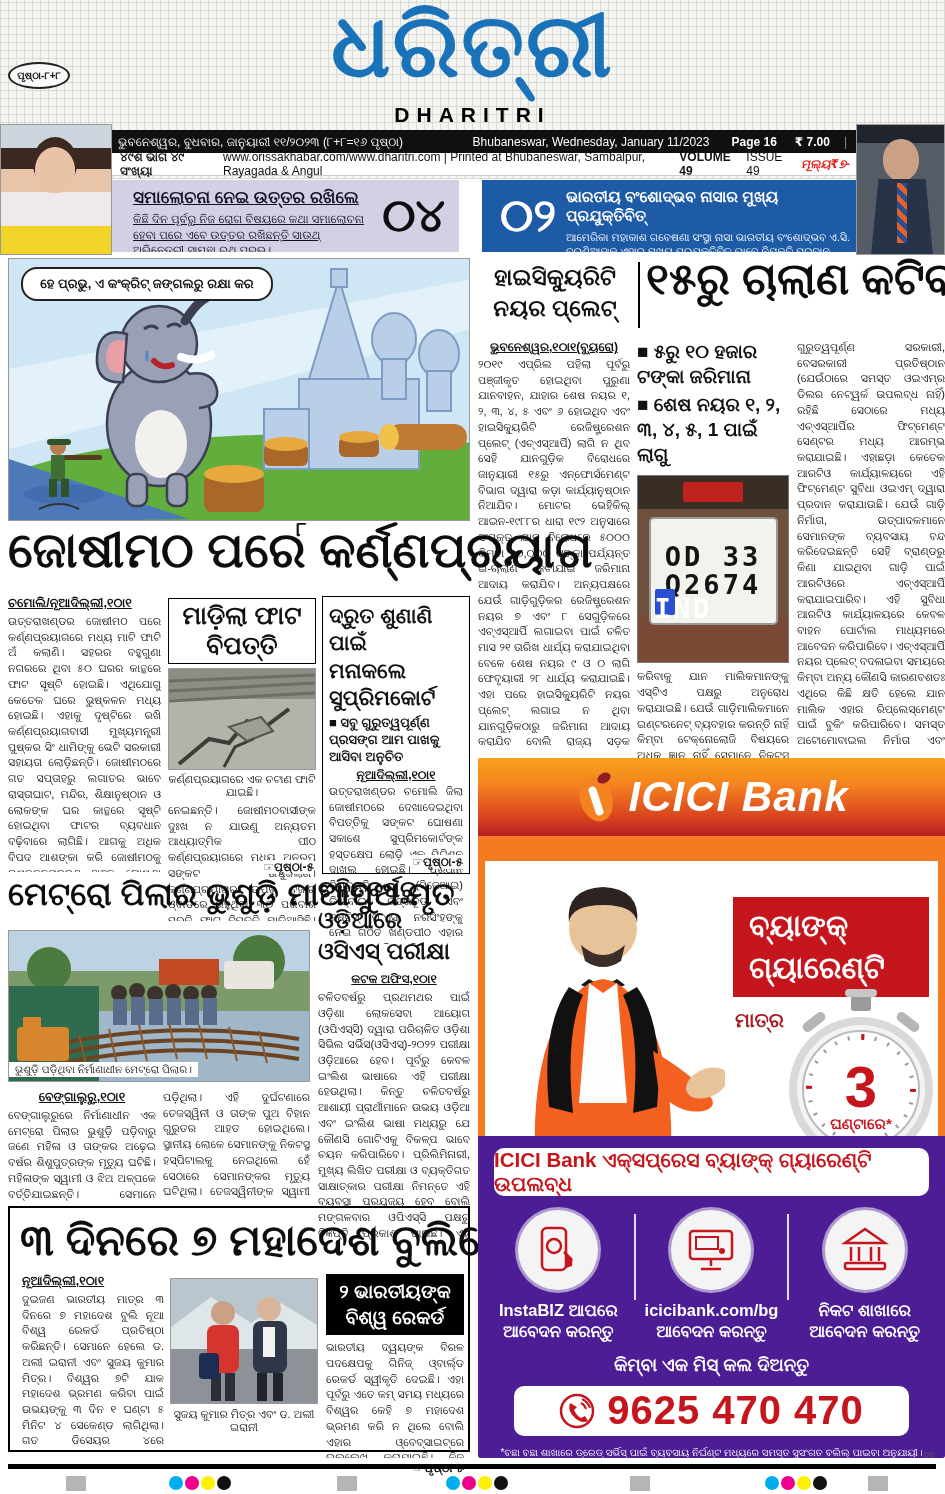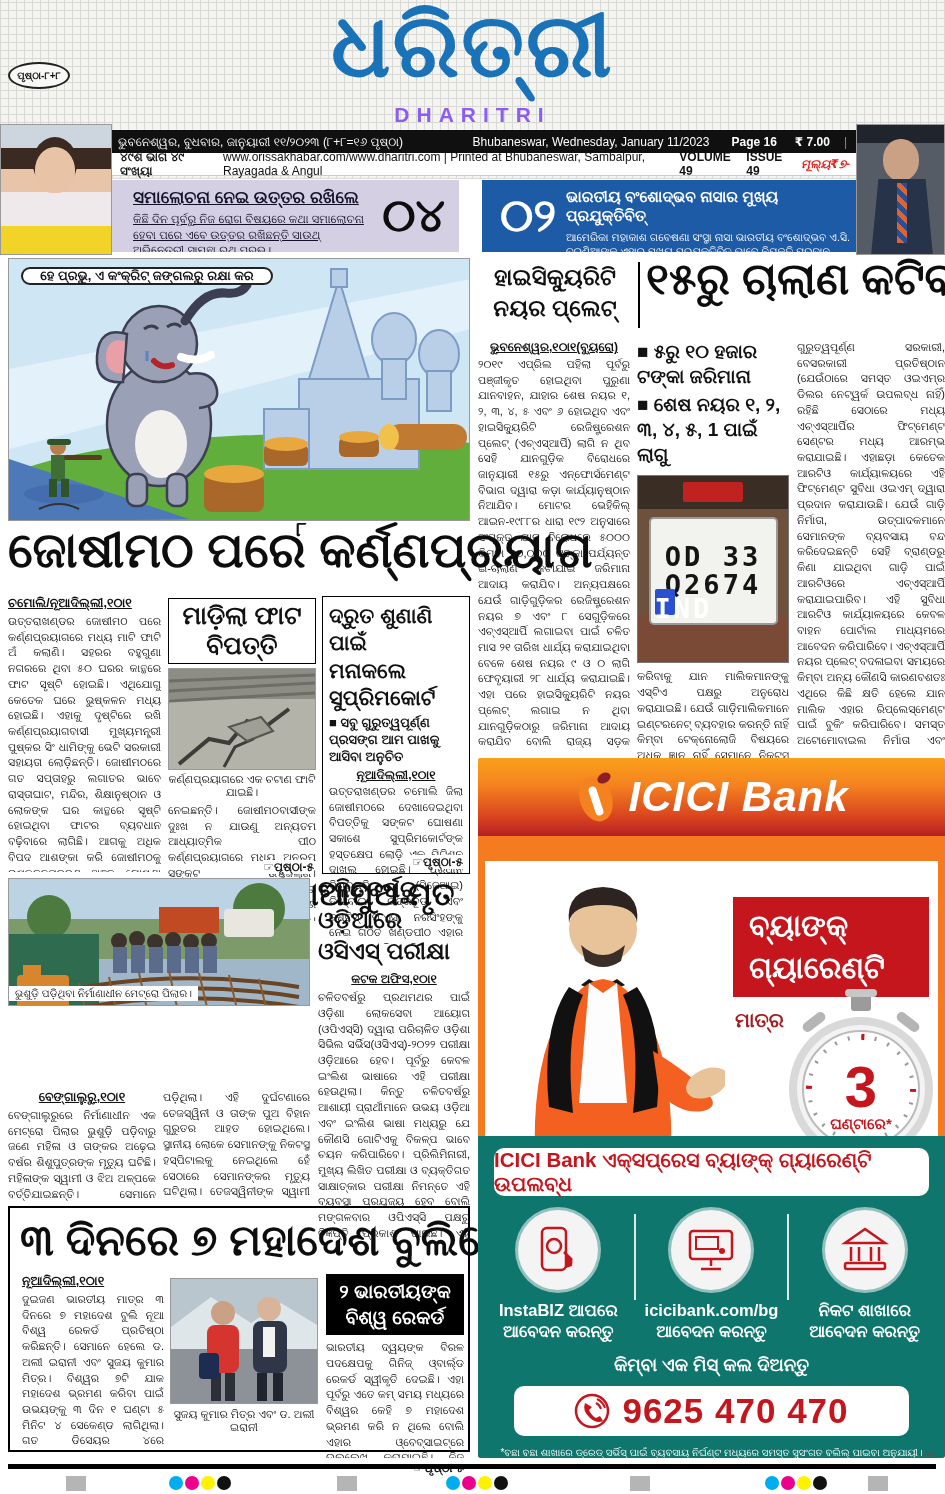--- a/index.html
+++ b/index.html
@@ -15,21 +15,21 @@
     background:
       repeating-linear-gradient(0deg,#d9d9d6 0 1px,transparent 1px 8px),
       repeating-linear-gradient(90deg,#d9d9d6 0 1px,transparent 1px 8px),
       #f4f4f1;
   }
   .stamp {
     border:2px solid #222; border-radius:50%; background:#f8f8f6;
     font-size:10px; font-weight:bold; text-align:center; line-height:24px;
   }
   .logo-odia { width:100%; text-align:center; color:#1a72b8; font-weight:bold; font-size:88px; line-height:1.05; letter-spacing:2px; }
-  .logo-latin { width:100%; text-align:center; color:#8b5cf6; font-weight:bold; font-size:21px; letter-spacing:7px; }
+  .logo-latin { width:100%; text-align:center; color:#000000; font-weight:bold; font-size:21px; letter-spacing:7px; }
   .info-bar { background:#101010; color:#fff; display:flex; align-items:center; font-size:12px; }
   .info-line { background:#fff; display:flex; align-items:center; font-size:12px; border-bottom:1px solid #ccc; }
   .red-txt { color:#e3211d; font-weight:bold; }
   
   .banner { overflow:hidden; }
   .banner-left { background:#d5cfe3; color:#14122a;text-decoration:underline; }
   .banner-right { background:#1e5ba6; color:#fff; }
   .banner h3 { font-size:17px; line-height:1.25; }
   .banner p { font-size:11.5px; line-height:1.35; margin-top:4px; }
   .banner-num { font-size:46px; font-weight:bold; line-height:1; }
@@ -52,31 +52,31 @@
   .plate-ind { position:absolute; left:4px; bottom:8px; width:20px; height:26px; background:#2a4fd0; color:#fff; font-size:7px; text-align:center; line-height:34px; border-radius:2px; }
   .reflector { position:absolute; left:30%; top:3%; width:40%; height:11%; background:#c0231f; border-radius:2px; }
   
   .ad { background:#f47b20; border-radius:3px; overflow:hidden; }
   .ad-header { height:78px; background:linear-gradient(180deg,#f9a11b 0%,#f58220 35%,#d7401f 78%,#b52025 100%);
                display:flex; align-items:center; justify-content:center; gap:10px; }
   .ad-brand { color:#fff; font-weight:bold; font-style:italic; font-size:42px; letter-spacing:1px; }
   .ad-white { position:absolute; left:7px; top:78px; width:453px; height:300px; background:#fff; overflow:hidden;margin-top:25px; }
   .ad-redbox { background:#c5161d; color:#fff; font-weight:bold; font-size:30px; line-height:1.4; padding:8px 0 8px 16px; }
   .ad-only { color:#a61c22; font-weight:bold; font-size:20px; }
-  .ad-orange { position:absolute; left:0; top:378px; width:467px; height:322px; background:#0f766e; color:#fff; }
+  .ad-orange { position:absolute; left:0; top:378px; width:467px; height:322px; background:#4c1d95; color:#fff; }
   .ad-express { background:#fff; border-radius:10px; margin:12px 16px 0; height:48px; display:flex; align-items:center; justify-content:center;
                 color:#c5161d; font-weight:bold; font-size:20.5px; }
   .cta-row { display:flex; justify-content:space-around; align-items:flex-start; margin-top:14px; padding:0 6px; }
   .cta { width:146px; text-align:center; }
   .cta-circle { width:80px; height:80px; border-radius:50%; background:#f4f4f4; margin:0 auto; display:flex; align-items:center; justify-content:center; box-shadow:0 0 0 3px rgba(255,255,255,.55); }
   .cta-label { margin-top:10px; font-weight:bold; font-size:16.5px; line-height:1.3; color:#fff; }
   .cta-sep { width:2px; height:86px; background:rgba(255,255,255,.85); margin-top:4px; }
   .misscall { text-align:center; font-weight:bold; font-size:18px; margin-top:12px; }
   .phone-bar { background:#fff; border-radius:10px; margin:10px 36px 0; height:50px; display:flex; align-items:center; justify-content:center; gap:12px; }
-  .phone-num { color:#c5161d; font-weight:bold; font-size:35px; letter-spacing:1px; }
+  .phone-num { color:#c5161d; font-weight:bold; font-size:40px; letter-spacing:1px; }
   .fineprint { text-align:center; font-size:10px; line-height:1.5; margin-top:9px; padding:0 14px; }
   
   .rule { background:#000; }
   .reg-square { width:20px; height:15px; background:#b5b5b5; }
   .reg-dot { width:14px; height:14px; border-radius:50%; display:inline-block; }
   .blackbox-head { background:#000; color:#fff; font-weight:bold; font-size:19px; line-height:1.35; text-align:center; padding:5px 2px; }
   .sub-box-head { border:1.5px solid #000; font-weight:bold; font-size:25px; text-align:center; padding:2px 0; background:#fff; }
 </style>
 </head>
 <body>
@@ -92,21 +92,21 @@
     <span>ଭୁବନେଶ୍ୱର, ବୁଧବାର, ଜାନୁୟାରୀ ୧୧/୨୦୨୩ (୮+୮=୧୬ ପୃଷ୍ଠା)</span>
     <span style="margin-left:auto;">Bhubaneswar, Wednesday, January 11/2023</span>
     <span style="margin-left:22px;font-weight:bold;">Page 16</span>
     <span style="margin-left:18px;font-weight:bold;">₹ 7.00</span>
     <span style="margin-left:14px;color:#888;">|</span>
   </div>
   <div class="abs info-line" style="left:0;top:153px;width:945px;height:23px;padding:0 95px 0 120px;">
     <span style="font-weight:bold;">୪୯ଶ ଭାଗ ୪୯ ସଂଖ୍ୟା</span>
     <span style="margin-left:22px;">www.orissakhabar.com/www.dharitri.com | Printed at Bhubaneswar, Sambalpur, Rayagada &amp; Angul</span>
     <span style="margin-left:32px;font-weight:bold;">VOLUME 49</span>
-    <span style="margin-left:12px;font-weight:bold;">ISSUE 49</span>
+    <span style="margin-left:12px;font-weight:normal;">ISSUE 49</span>
     <span class="red-txt" style="margin-left:12px;font-style:italic;">ମୂଲ୍ୟ₹୭-</span>
   </div>
 
   <div class="abs photo" style="left:0;top:124px;width:112px;height:131px;z-index:4;background:linear-gradient(180deg,#cdd6de 0 18%,#3a2a22 18% 34%,#e8c4a8 30% 52%,#efe9ec 52% 78%,#f2d328 78%);">
     <div style="position:absolute;left:34px;top:22px;width:40px;height:46px;border-radius:50% 50% 45% 45%;background:#e9c3a6;box-shadow:0 -8px 0 2px #3a2a22;"></div>
   </div>
   <div class="abs photo" style="left:856px;top:124px;width:89px;height:131px;z-index:4;background:linear-gradient(180deg,#20242c 0 14%,#555c66 14% 100%);">
     <div style="position:absolute;left:26px;top:14px;width:36px;height:42px;border-radius:48%;background:#caa184;"></div>
     <div style="position:absolute;left:14px;top:54px;width:62px;height:77px;background:#273349;clip-path:polygon(0 100%,12% 0,88% 0,100% 100%);"></div>
     <div style="position:absolute;left:40px;top:58px;width:10px;height:60px;background:repeating-linear-gradient(45deg,#e4622a 0 5px,#2d4f8f 5px 10px);"></div>
@@ -172,21 +172,21 @@
         <ellipse cx="55" cy="235" rx="40" ry="10" fill="#3e65a8" opacity="0.6"></ellipse>
         <rect x="42" y="196" width="14" height="26" fill="#3f6f35"></rect>
         <circle cx="49" cy="188" r="8" fill="#b97d4e"></circle>
         <rect x="38" y="180" width="24" height="6" rx="3" fill="#2f5429"></rect>
         <rect x="55" y="196" width="38" height="5" rx="2" fill="#5a3c20"></rect>
         <rect x="40" y="220" width="8" height="18" fill="#2f5429"></rect>
         <rect x="52" y="220" width="8" height="18" fill="#2f5429"></rect>
       </g>
       <path d="M30,250 q20,-10 40,0" stroke="#333" stroke-width="2" fill="none"></path>
     </svg>
-    <div class="abs" style="left:12px;top:8px;width:252px;height:18px;background:#fff;border:2px solid #222;border-radius:16px;font-size:13px;font-weight:bold;display:flex;align-items:center;justify-content:center;">ହେ ପ୍ରଭୁ, ଏ କଂକ୍ରିଟ୍ ଜଙ୍ଗଲରୁ ରକ୍ଷା କର</div>
+    <div class="abs" style="left:12px;top:8px;width:252px;height:34px;background:#fff;border:2px solid #222;border-radius:16px;font-size:13px;font-weight:bold;display:flex;align-items:center;justify-content:center;">ହେ ପ୍ରଭୁ, ଏ କଂକ୍ରିଟ୍ ଜଙ୍ଗଲରୁ ରକ୍ଷା କର</div>
   </div>
   <div class="abs" style="left:296px;top:518px;font-size:20px;font-weight:bold;">୮</div>
 
   <div class="abs" style="left:478px;top:262px;width:154px;text-align:center;font-size:23px;font-weight:bold;line-height:1.35;">
     <div>ହାଇସିକ୍ୟୁରିଟି</div>
     <div>ନୟର ପ୍ଲେଟ୍</div>
   </div>
   <div class="abs" style="left:638px;top:262px;width:2px;height:66px;background:#000;"></div>
   <div class="abs headline" style="left:646px;top:254px;width:300px;font-size:44px;">୧୫ରୁ ଚାଲାଣ କଟିବ</div>
 
@@ -240,21 +240,21 @@
       <div>ଦ୍ରୁତ ଶୁଣାଣି ପାଇଁ</div>
       <div>ମନାକଲେ ସୁପ୍ରିମକୋର୍ଟ</div>
     </div>
     <div class="bullet-line" style="font-size:13px;margin-top:4px;">■ ସବୁ ଗୁରୁତ୍ୱପୂର୍ଣ୍ଣ ପ୍ରସଙ୍ଗ ଆମ ପାଖକୁ ଆସିବା ଅନୁଚିତ</div>
     <div class="dateline" style="text-align:center;margin-top:2px;">ନୂଆଦିଲ୍ଲୀ,୧୦ା୧</div>
     <div class="body-txt" style="height:160px;margin-top:2px;">ଉତ୍ତରାଖଣ୍ଡର ଚମୋଲି ଜିଲା ଜୋଷୀମଠରେ ଦେଖାଦେଇଥିବା ବିପତ୍ତିକୁ ସଙ୍କଟ ଘୋଷଣା ସକାଶେ ସୁପ୍ରିମକୋର୍ଟଙ୍କ ହସ୍ତକ୍ଷେପ ଲୋଡ଼ି ଏକ ପିଟିଶନ ଦାଖଲ ହୋଇଛି। ପ୍ରଧାନ ବିଚାରପତି (ସିଜେଆଇ) ଡି.ଓ୍ବାଇ. ଚନ୍ଦ୍ରଚୂଡ଼ ଏବଂ ଜଷ୍ଟିସ୍ ପି.ଏସ୍. ନରସିଂହଙ୍କୁ ନେଇ ଗଠିତ ଖଣ୍ଡପୀଠ ଏହାର ଦ୍ରୁତ ଶୁଣାଣି କରିବାକୁ ମନା କରିଦେଇଛନ୍ତି। ଜୋଷୀମଠ ଶଙ୍କରାଚାର୍ଯ୍ୟ ସ୍ୱାମୀ ଅଭିମୁକ୍ତେଶ୍ୱରାନନ୍ଦ ସରସ୍ୱତୀଙ୍କ ପକ୍ଷରୁ ଆଇନଜୀବୀ ପରମେଶ୍ୱର ନାଥ ମିଶ୍ର ସକଥର</div>
     <span class="endmark abs" style="right:6px;bottom:4px;font-size:12px;background:#fff;">☞ପୃଷ୍ଠା-୫</span>
   </div>
 
   <div class="abs headline" style="left:8px;top:876px;width:304px;font-size:32px;">ମେଟ୍ରୋ ପିଲାର ଭୁଶୁଡ଼ି ମାଆପୁଅ ମୃତ</div>
-  <div class="abs photo" style="left:8px;top:878px;width:302px;height:128px;background:#9fb7c9;">
+  <div class="abs photo" style="left:8px;top:930px;width:302px;height:152px;background:#9fb7c9;">
     <svg width="300" height="150" viewBox="0 0 300 150">
       <rect width="300" height="60" fill="#bcd3e4"></rect>
       <rect y="40" width="300" height="40" fill="#7d9b6a"></rect>
       <circle cx="40" cy="38" r="22" fill="#4d7a3e"></circle>
         <circle cx="250" cy="30" r="26" fill="#4d7a3e"></circle>
       <rect x="150" y="28" width="60" height="26" fill="#c24a22"></rect>
       <rect x="215" y="30" width="50" height="28" rx="4" fill="#e8e6df"></rect>
       <rect x="0" y="55" width="90" height="95" fill="#2e6b4f"></rect>
       <g fill="#3c342c">
         <circle cx="110" cy="62" r="8"></circle>

